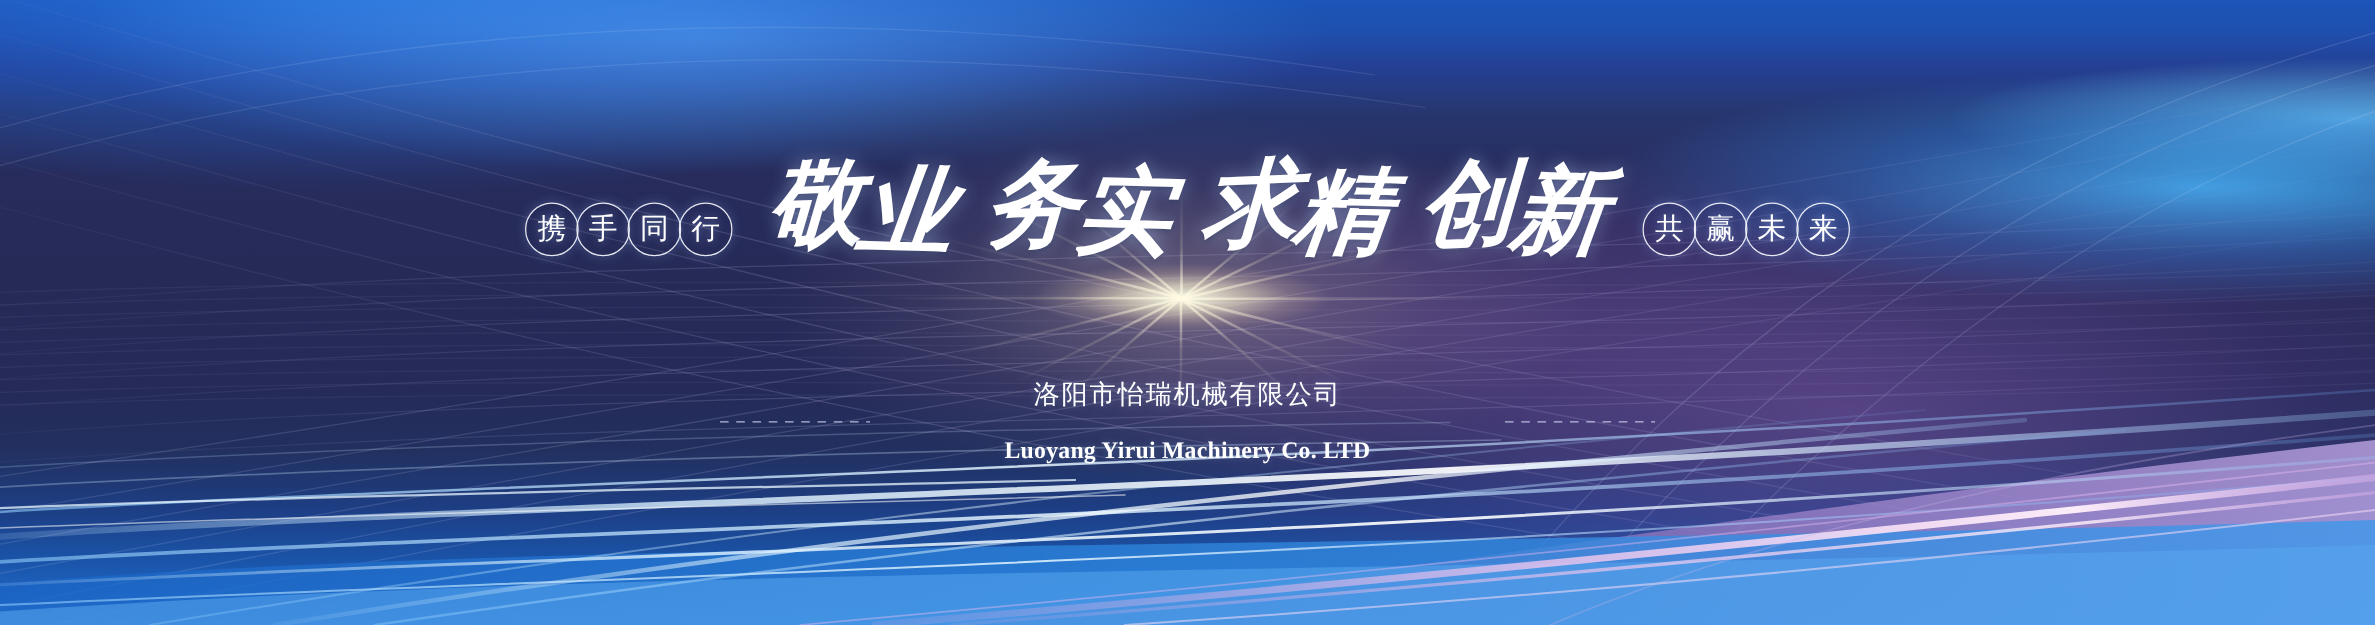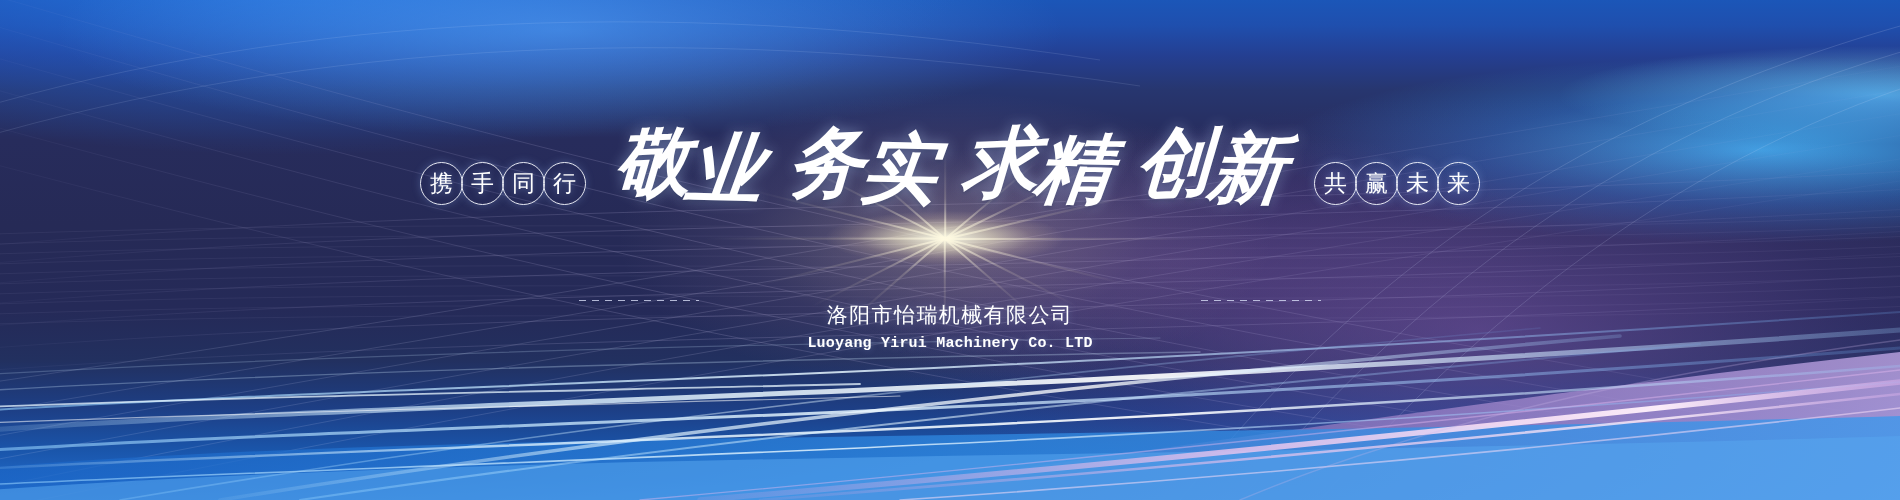--- a/index.html
+++ b/index.html
@@ -128,46 +128,47 @@
   .slogan .word span{display:inline-block;}
   .slogan .word span:nth-child(1){transform:rotate(-2.5deg) translateY(-3px);}
   .slogan .word span:nth-child(2){transform:rotate(1.5deg) translateY(3px);}
 
   
   .company{
     position:absolute;
     left:0;right:0;
     top:300px;
     display:flex;
+    align-items:center;
     justify-content:center;
     gap:0;
   }
   .dash-rule{
     width:120px;height:1px;
     background-image:linear-gradient(90deg, rgba(218,224,248,.78) 0 7px, rgba(0,0,0,0) 7px 13px);
     background-size:13px 1px;
     background-repeat:repeat-x;
   }
   .dash-rule.left{margin-right:108px;}
   .dash-rule.right{margin-left:108px;}
   .company-names{text-align:center;color:#ffffff;}
   .company-cn{
     font-family:"DejaVu Sans","Liberation Sans",sans-serif;
     font-size:21px;
     letter-spacing:1.4px;
     line-height:1.45;
     text-shadow:0 0 8px rgba(160,195,255,.35);
   }
   .company-en{
-    font-family:Liberation Mono, monospace;
+    font-family:Liberation Serif, serif;
     font-weight:600;
-    font-size:15px;
+    font-size:19px;
     letter-spacing:.2px;
     line-height:1.5;
-    margin-top:3px;
+    margin-top:17px;
     text-shadow:0 0 7px rgba(160,195,255,.3);
   }
 </style>
 </head>
 <body>
 
 <div id="banner">
 
   <div class="layer bg-base"></div>
   <div class="layer bg-tl"></div>

